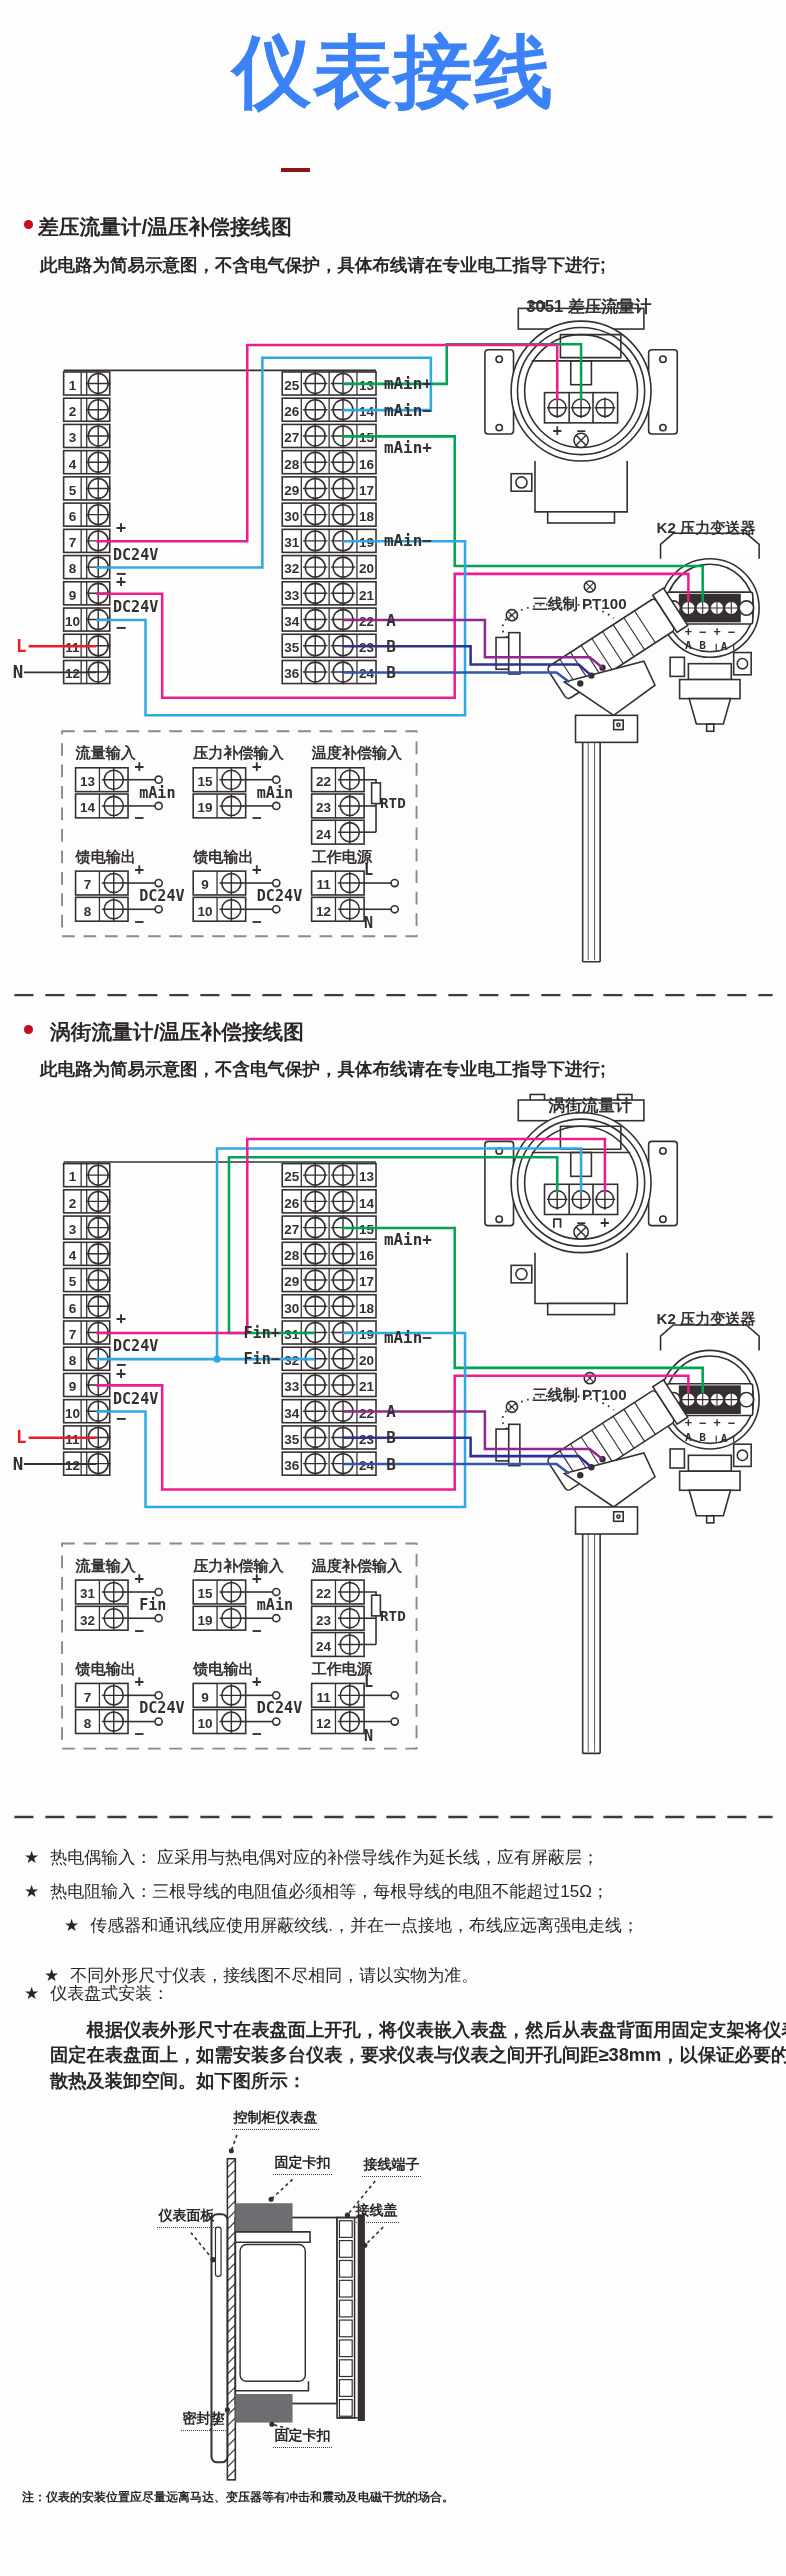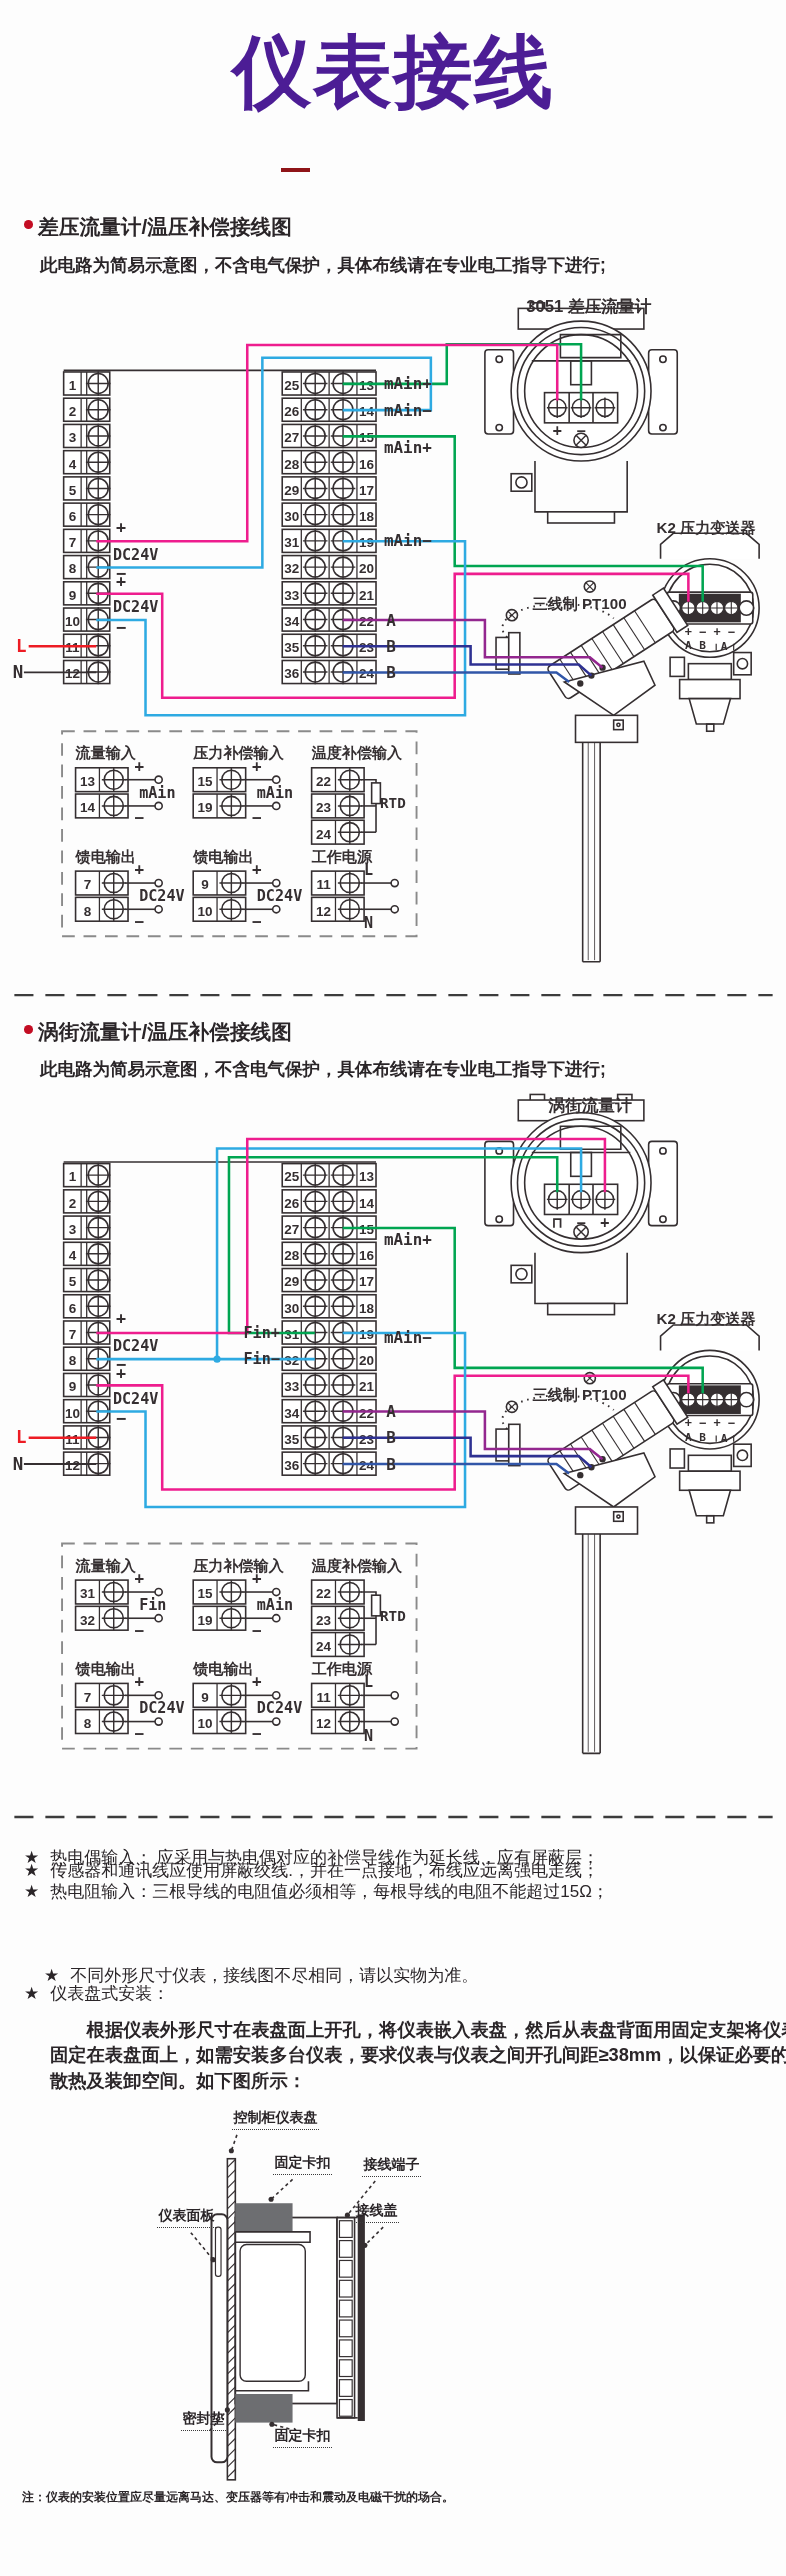--- a/index.html
+++ b/index.html
@@ -1,21 +1,21 @@
 <!DOCTYPE html>
 <html style="font-size:12.7px"><head>
 <meta charset="utf-8">
 <style>
   html,body{margin:0;padding:0;background:#e9e9e9;}
   .page{position:relative;width:787px;height:2576px;margin:0 auto;background:#fdfdfd;
         font-family:"Liberation Sans","DejaVu Sans",sans-serif;color:#2a2528;overflow:hidden;}
   .abs{position:absolute;}
   #art{position:absolute;left:0;top:0;}
   #page-title{left:0;top:29px;width:100%;text-align:center;font-size:79px;font-weight:900;
-              letter-spacing:1.6px;color:#4c1d95;line-height:1.1;}
+              letter-spacing:1.6px;color:#3b82f6;line-height:1.1;}
   #red-dash{left:281px;top:168px;width:29px;height:4px;}
   .bullet{width:8.7px;height:8.7px;border-radius:50%;}
   .sec-head{font-size:20.7px;font-weight:bold;white-space:nowrap;}
   .sec-sub{font-size:17.5px;font-weight:bold;white-space:nowrap;}
   .note-item{position:absolute;left:24px;font-size:17px;font-weight:normal;white-space:nowrap;}
   .note-star{margin-right:11px;}
   .ilabel{position:absolute;font-size:14px;font-weight:bold;border-bottom:1.6px dotted #3b3b3b;
           padding:0 1.6px 2.4px 1.6px;white-space:nowrap;background:transparent;}
   #install-para{position:absolute;left:20px;top:2017px;width:753px;font-size:18.3px;font-weight:bold;
                 line-height:25.4px;text-indent:2em;margin-left:30px;}
@@ -1089,27 +1089,27 @@
     </svg>
 
   <div id="page-title" class="abs">仪表接线</div>
   <div id="red-dash" class="abs" style="background: rgb(143, 20, 24);"></div>
 
   <div class="abs bullet" style="left: 24px; top: 220px; background: rgb(195, 13, 35);"></div>
   <div class="abs sec-head" style="left:38px;top:213px;">差压流量计/温压补偿接线图</div>
   <div class="abs sec-sub" style="left:40px;top:253px;">此电路为简易示意图，不含电气保护，具体布线请在专业电工指导下进行;</div>
 
   <div class="abs bullet" style="left: 24px; top: 1025px; background: rgb(195, 13, 35);"></div>
-  <div class="abs sec-head" style="left:38px;top:1018px;">涡街流量计/温压补偿接线图</div>
+  <div class="abs sec-head" style="left:50px;top:1018px;">涡街流量计/温压补偿接线图</div>
   <div class="abs sec-sub" style="left:40px;top:1057px;">此电路为简易示意图，不含电气保护，具体布线请在专业电工指导下进行;</div>
 
   <div id="notes">
       <div class="note-item" style="top: 1846px;"><span class="note-star">★</span><span>热电偶输入： 应采用与热电偶对应的补偿导线作为延长线，应有屏蔽层；</span></div>
       <div class="note-item" style="top: 1880px;"><span class="note-star">★</span><span>热电阻输入：三根导线的电阻值必须相等，每根导线的电阻不能超过15Ω；</span></div>
-      <div class="note-item" style="top: 1859px;"><span class="note-star">★</span><span>传感器和通讯线应使用屏蔽绞线.，并在一点接地，布线应远离强电走线；</span></div>
+      <div class="note-item" style="top: 1914px; margin-left: 40px;"><span class="note-star">★</span><span>传感器和通讯线应使用屏蔽绞线.，并在一点接地，布线应远离强电走线；</span></div>
       <div class="note-item" style="top: 1964px; margin-left: 20px;"><span class="note-star">★</span><span>不同外形尺寸仪表，接线图不尽相同，请以实物为准。</span></div>
       <div class="note-item" style="top: 1982px;"><span class="note-star">★</span><span>仪表盘式安装：</span></div>
     </div>
 
   <div id="install-para">根据仪表外形尺寸在表盘面上开孔，将仪表嵌入表盘，然后从表盘背面用固定支架将仪表固定在表盘面上，如需安装多台仪表，要求仪表与仪表之间开孔间距≥38mm，以保证必要的散热及装卸空间。如下图所示：</div>
 
   <div class="ilabel" style="left:232px;top:2109px;">控制柜仪表盘</div>
   <div class="ilabel" style="left:273px;top:2154px;">固定卡扣</div>
   <div class="ilabel" style="left:362px;top:2156px;">接线端子</div>
   <div class="ilabel" style="left:354px;top:2202px;">接线盖</div>

